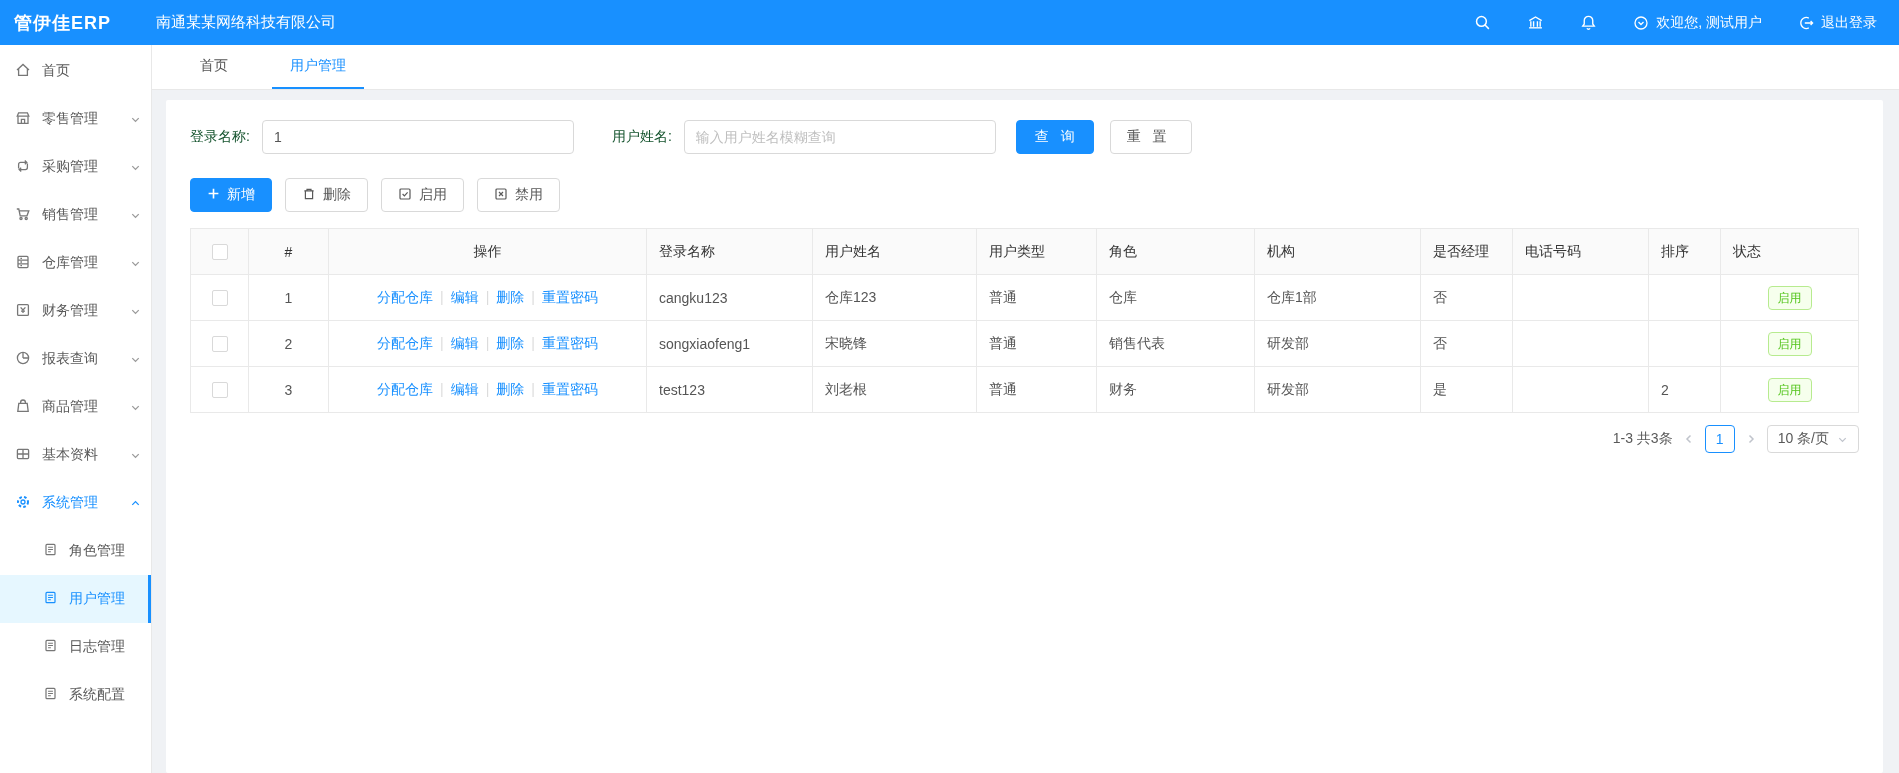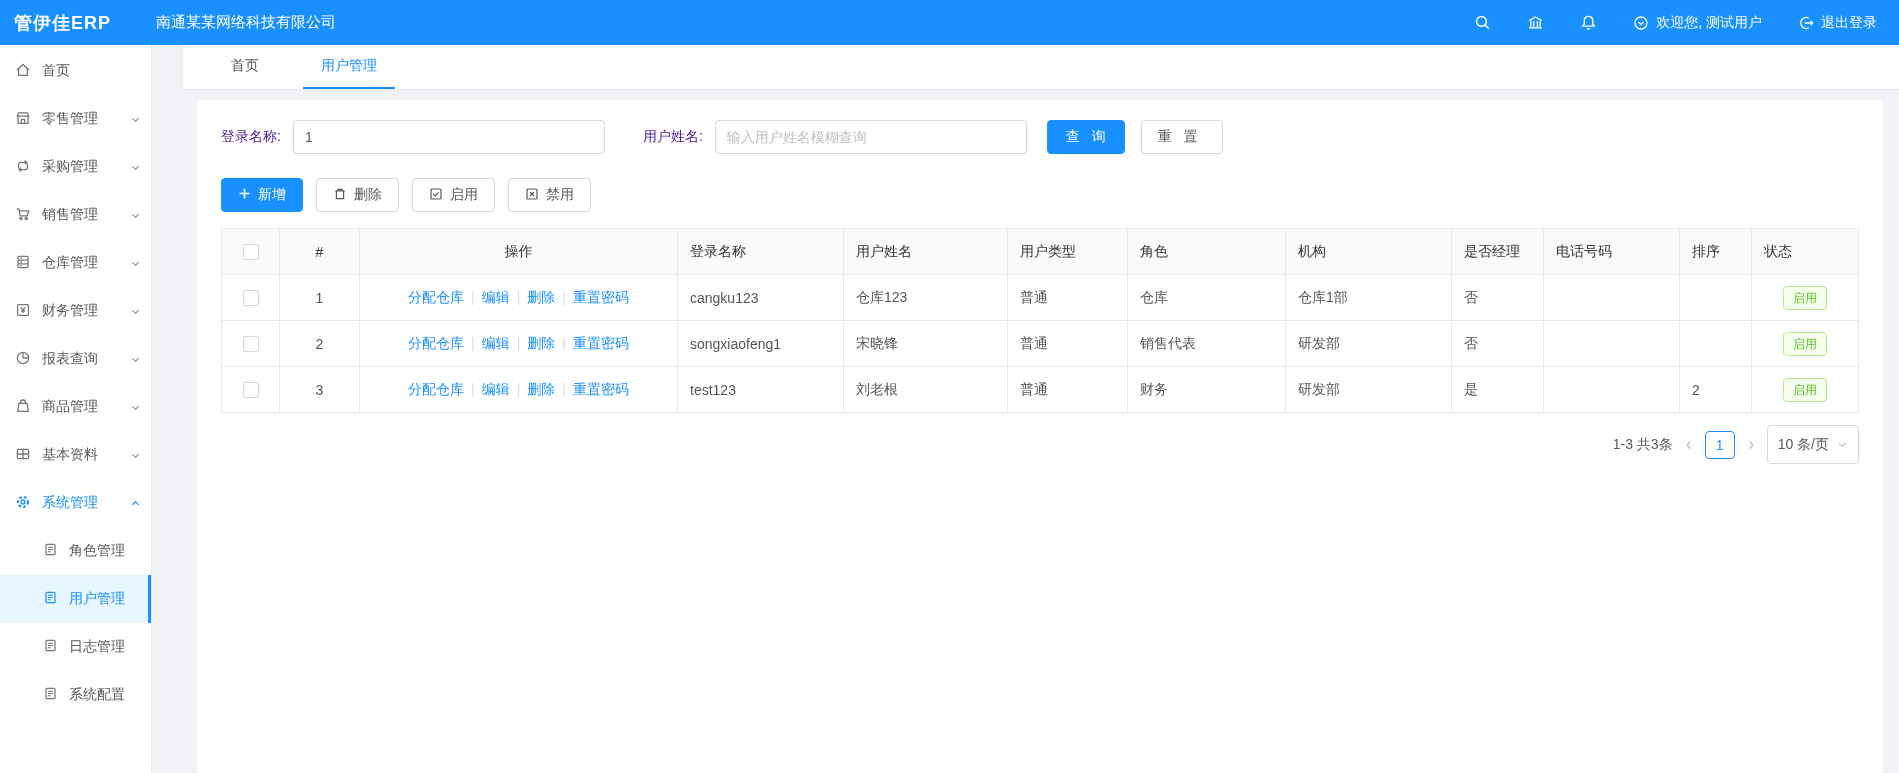--- a/index.html
+++ b/index.html
@@ -9,21 +9,21 @@
   
   .topbar { height:45px; background:#1890ff; display:flex; align-items:center; color:#fff; }
   .logo { font-size:18px; font-weight:bold; padding:0 0 0 14px; width:138px; letter-spacing:1px; cursor:pointer; }
   .company { font-size:15px; margin-left:18px; }
   .topbar-right { margin-left:auto; display:flex; align-items:center; gap:36px; padding-right:22px; }
   .tb-icon { display:inline-flex; cursor:pointer; }
   .tb-icon svg { stroke:#fff; }
   .welcome, .logout { display:inline-flex; align-items:center; gap:7px; cursor:pointer; font-size:14px; }
 
   
-  .layout { display:flex; height:728px;gap:31px; }
+  .layout { display:flex; height:728px; }
   .sidebar { width:152px; background:#fff; border-right:1px solid #e8e8e8; padding-top:2px; flex-shrink:0; }
   .menu-item { height:48px; display:flex; align-items:center; padding:0 10px 0 15px; gap:11px;
     color:#595959; cursor:pointer; font-size:14px; position:relative; }
   .menu-item svg { stroke:#777; flex-shrink:0; }
   .mi-arrow { margin-left:auto; display:inline-flex; }
   .mi-arrow svg { stroke:#999; }
   .menu-item.active-parent { color:#1890ff; }
   .menu-item.active-parent svg { stroke:#1890ff; }
   .menu-sub { padding-left:43px; }
   .menu-sub.active { background:#e6f7ff; color:#1890ff; border-right:3px solid #1890ff; }
@@ -35,21 +35,21 @@
   .tabbar { height:45px; background:#fff; border-bottom:1px solid #e8e8e8; display:flex;
     align-items:stretch; padding-left:30px; gap:26px; }
   .tab { display:flex; align-items:center; padding:0 18px; color:#555; cursor:pointer;
     border-bottom:2px solid transparent; }
   .tab.active { color:#1890ff; border-bottom:2px solid #1890ff; }
 
   
   .card { flex:1; background:#fff; margin:10px 16px 0 14px; padding:20px 24px; border-radius:2px; }
 
   .filter-row { display:flex; align-items:center; }
-  .f-label { margin-right:12px; color:#4c1d95; }
+  .f-label { margin-right:12px; color:#14532d; }
   .f-input { width:312px; height:34px; border:1px solid #d9d9d9; border-radius:4px; padding:0 11px;
     font-size:14px; color:#555; outline:none; font-family:inherit; }
   .f-input::placeholder { color:#bfbfbf; }
   .f-label2 { margin-left:38px; }
   .btn { height:34px; border-radius:4px; border:1px solid #d9d9d9; background:#fff; color:#595959;
     padding:0 16px; font-size:14px; cursor:pointer; display:inline-flex; align-items:center; gap:7px;
     font-family:inherit; }
   .btn-primary { background:#1890ff; border-color:#1890ff; color:#fff; }
   .btn-search { margin-left:20px; letter-spacing:4px; padding:0 14px 0 18px; }
   .btn-reset { margin-left:16px; letter-spacing:4px; padding:0 20px 0 16px; }
@@ -71,21 +71,21 @@
   .tag-green { display:inline-block; padding:2px 9px; font-size:12px; color:#52c41a;
     background:#f6ffed; border:1px solid #b7eb8f; border-radius:4px; line-height:18px; }
 
   
   .pagination { margin-top:12px; display:flex; justify-content:flex-end; align-items:center;
     gap:10px; color:#595959; }
   .pg-arrow { display:inline-flex; align-items:center; cursor:pointer; }
   .pg-arrow svg { stroke:#c0c4cc; }
   .pg-page { width:30px; height:28px; border:1px solid #1890ff; color:#1890ff; border-radius:4px;
     display:inline-flex; align-items:center; justify-content:center; cursor:pointer; background:#fff; }
-  .pg-size { height:39px; border:1px solid #d9d9d9; border-radius:4px; display:inline-flex;
+  .pg-size { height:28px; border:1px solid #d9d9d9; border-radius:4px; display:inline-flex;
     align-items:center; gap:8px; padding:0 10px; cursor:pointer; background:#fff; }
   .pg-size svg { stroke:#c0c4cc; }
 </style>
 </head>
 <body>
 
 <header class="topbar">
   <div class="logo">管伊佳ERP</div>
   <div class="company">南通某某网络科技有限公司</div>
   <div class="topbar-right">

